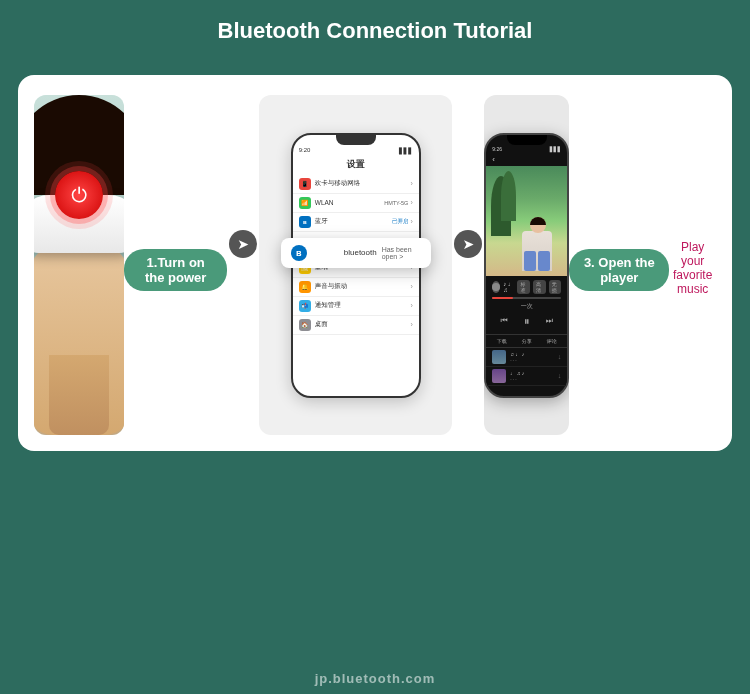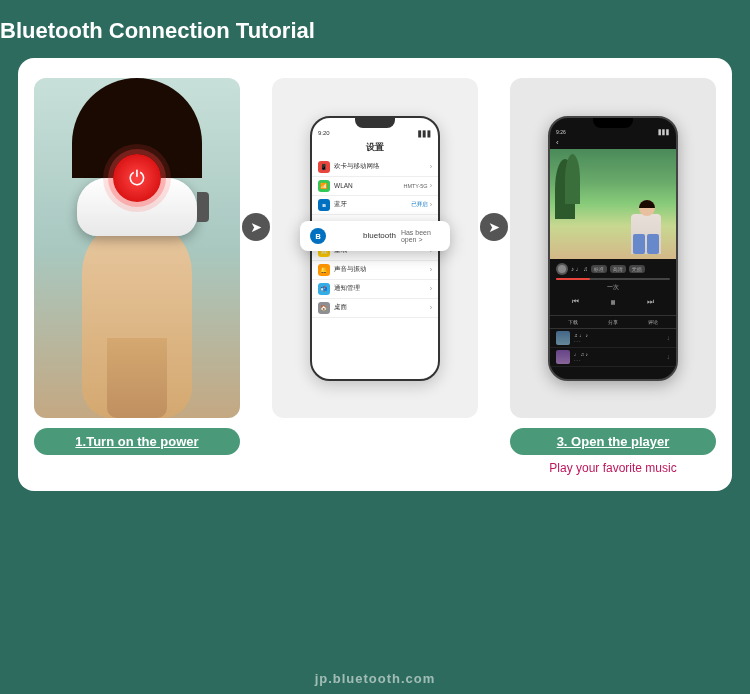--- a/index.html
+++ b/index.html
@@ -6,24 +6,25 @@
     body {
       width: 750px;
       height: 694px;
       background-color: #2d6b5e;
       font-family: Arial, sans-serif;
       overflow: hidden;
       position: relative;
     }
 
     .page-title {
+      text-align: center;
       color: white;
       font-size: 22px;
       font-weight: bold;
-      padding: 18px 0 14px;
+      padding: 18px 0 31px;
     }
 
     .main-card {
       background: white;
       border-radius: 16px;
       margin: 0 18px;
       padding: 20px 16px 16px;
       position: relative;
     }
 
@@ -298,21 +299,20 @@
     .step-label {
       margin-top: 10px;
       background: #4a9a7a;
       color: white;
       border-radius: 20px;
       padding: 6px 12px;
       font-size: 13px;
       font-weight: bold;
       text-align: center;
       width: 100%;
-      text-decoration: underline;
     }
 
     .step-sublabel {
       margin-top: 6px;
       font-size: 12px;
       color: #be185d;
       text-align: center;
     }
 
     
@@ -330,21 +330,21 @@
 
     .steps-container {
       display: flex;
       align-items: flex-start;
       width: 100%;
     }
 
     .step-col {
       flex: 1;
       display: flex;
-      flex-direction: column;
+      flex-direction: row;
       align-items: center;
     }
 
     .arrow-col {
       display: flex;
       align-items: center;
       justify-content: center;
       padding-top: 135px;
       width: 32px;
       flex-shrink: 0;

